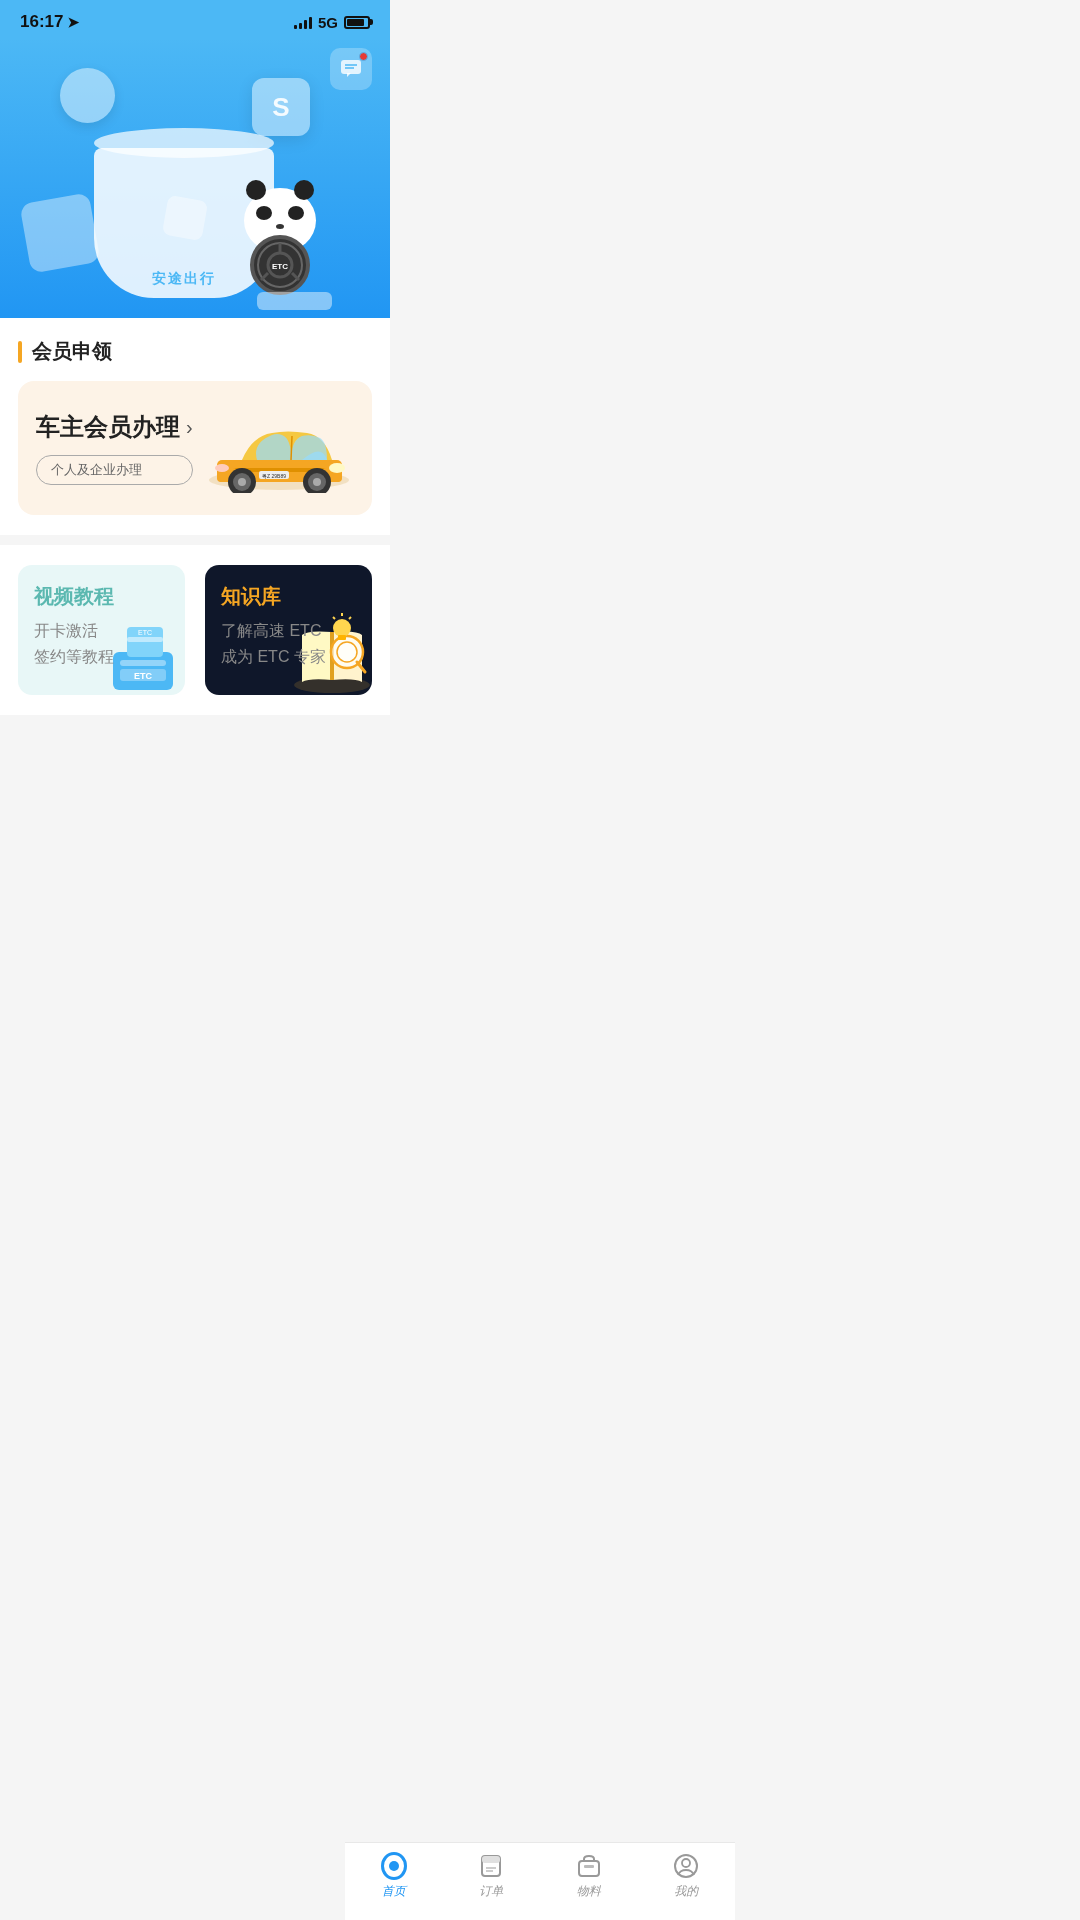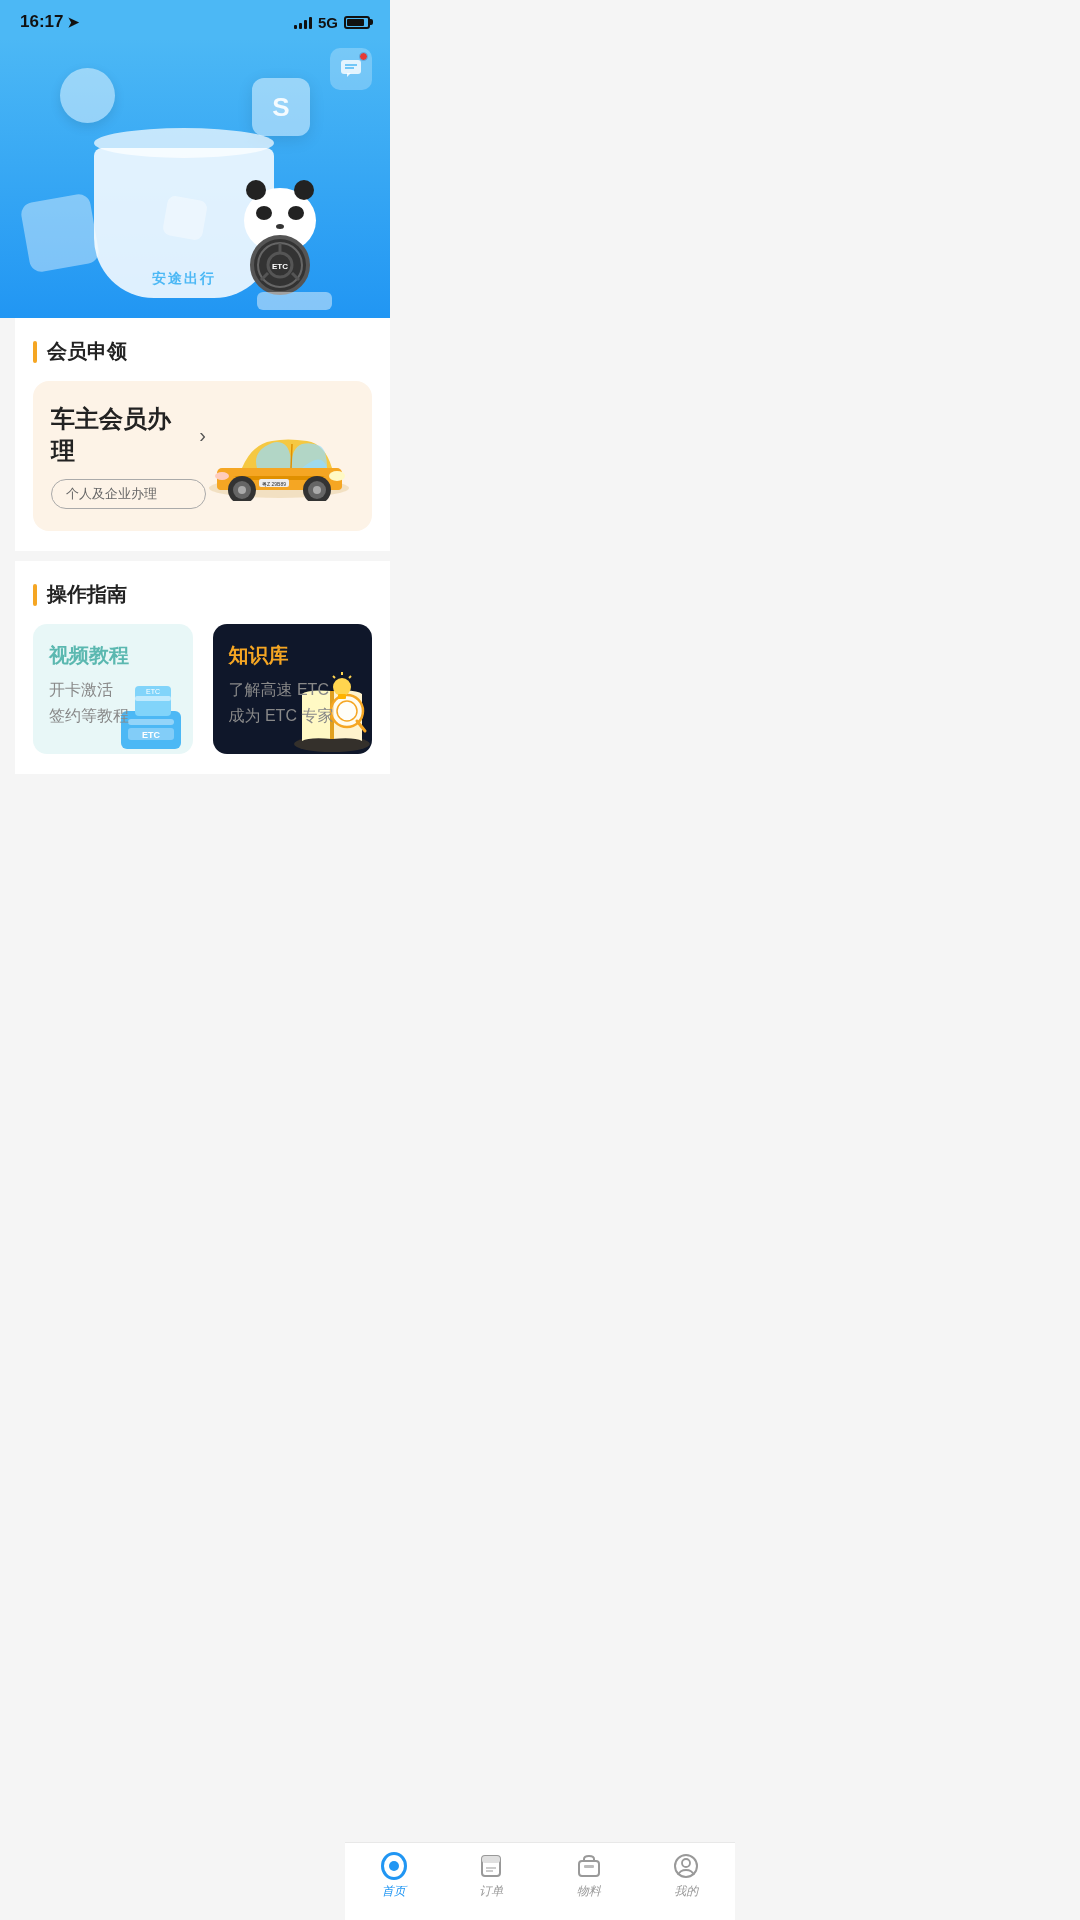--- a/index.html
+++ b/index.html
@@ -283,21 +283,20 @@
       display: flex;
       align-items: center;
       justify-content: center;
       border: 4px solid #555;
     }
 
     
     .main-content {
       background: #f5f5f5;
       padding-bottom: 80px;
-      margin-left: 15px;
     }
 
     
     .section {
       background: #fff;
       margin-bottom: 10px;
       padding: 20px 18px 20px;
     }
 
     .section-title {
@@ -610,24 +609,20 @@
           <circle cx="110" cy="74" r="4" fill="#aaa"></circle>
 
           <rect x="52" y="63" width="30" height="8" rx="2" fill="#eee"></rect>
           <text x="67" y="70" text-anchor="middle" fill="#333" font-size="5">粤Z 29B89</text>
         </svg>
       </div>
     </div>
   </div>
 
   <div class="section">
-    <div class="section-title">
-      <div class="section-bar"></div>
-      <span class="section-title-text">操作指南</span>
-    </div>
 
     <div class="guide-grid">
 
       <div class="guide-card guide-card-video">
         <div class="guide-card-title">
           <span>视频教程</span>
         </div>
         <div class="guide-card-desc">开卡激活<br>签约等教程</div>
 
         <div class="etc-device-illustration">

